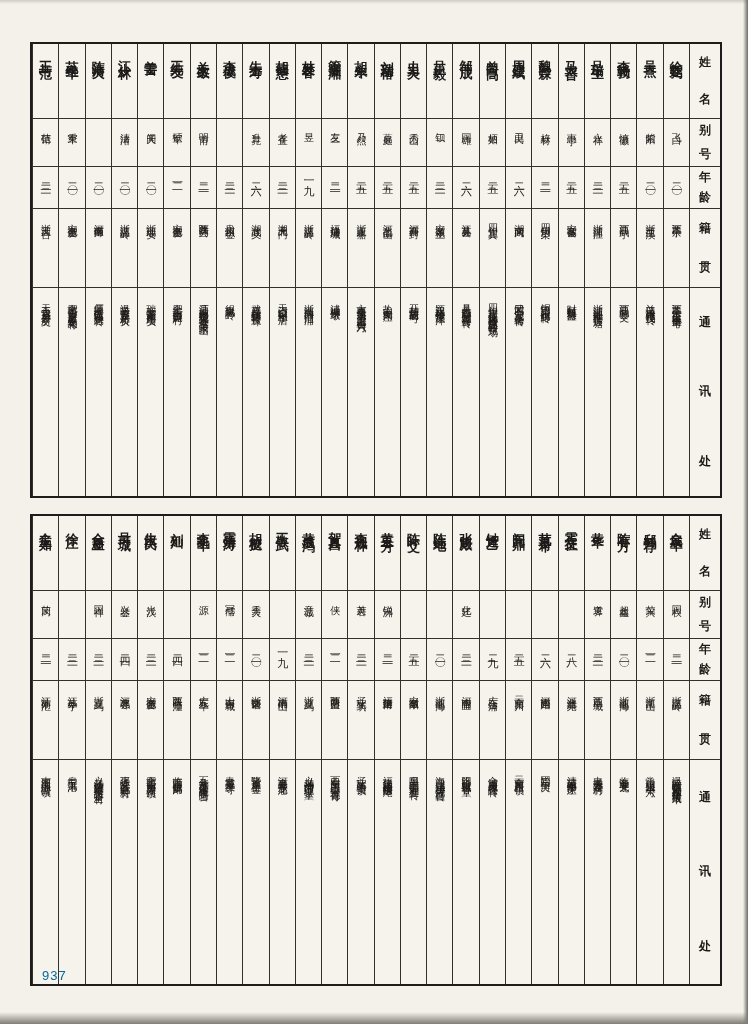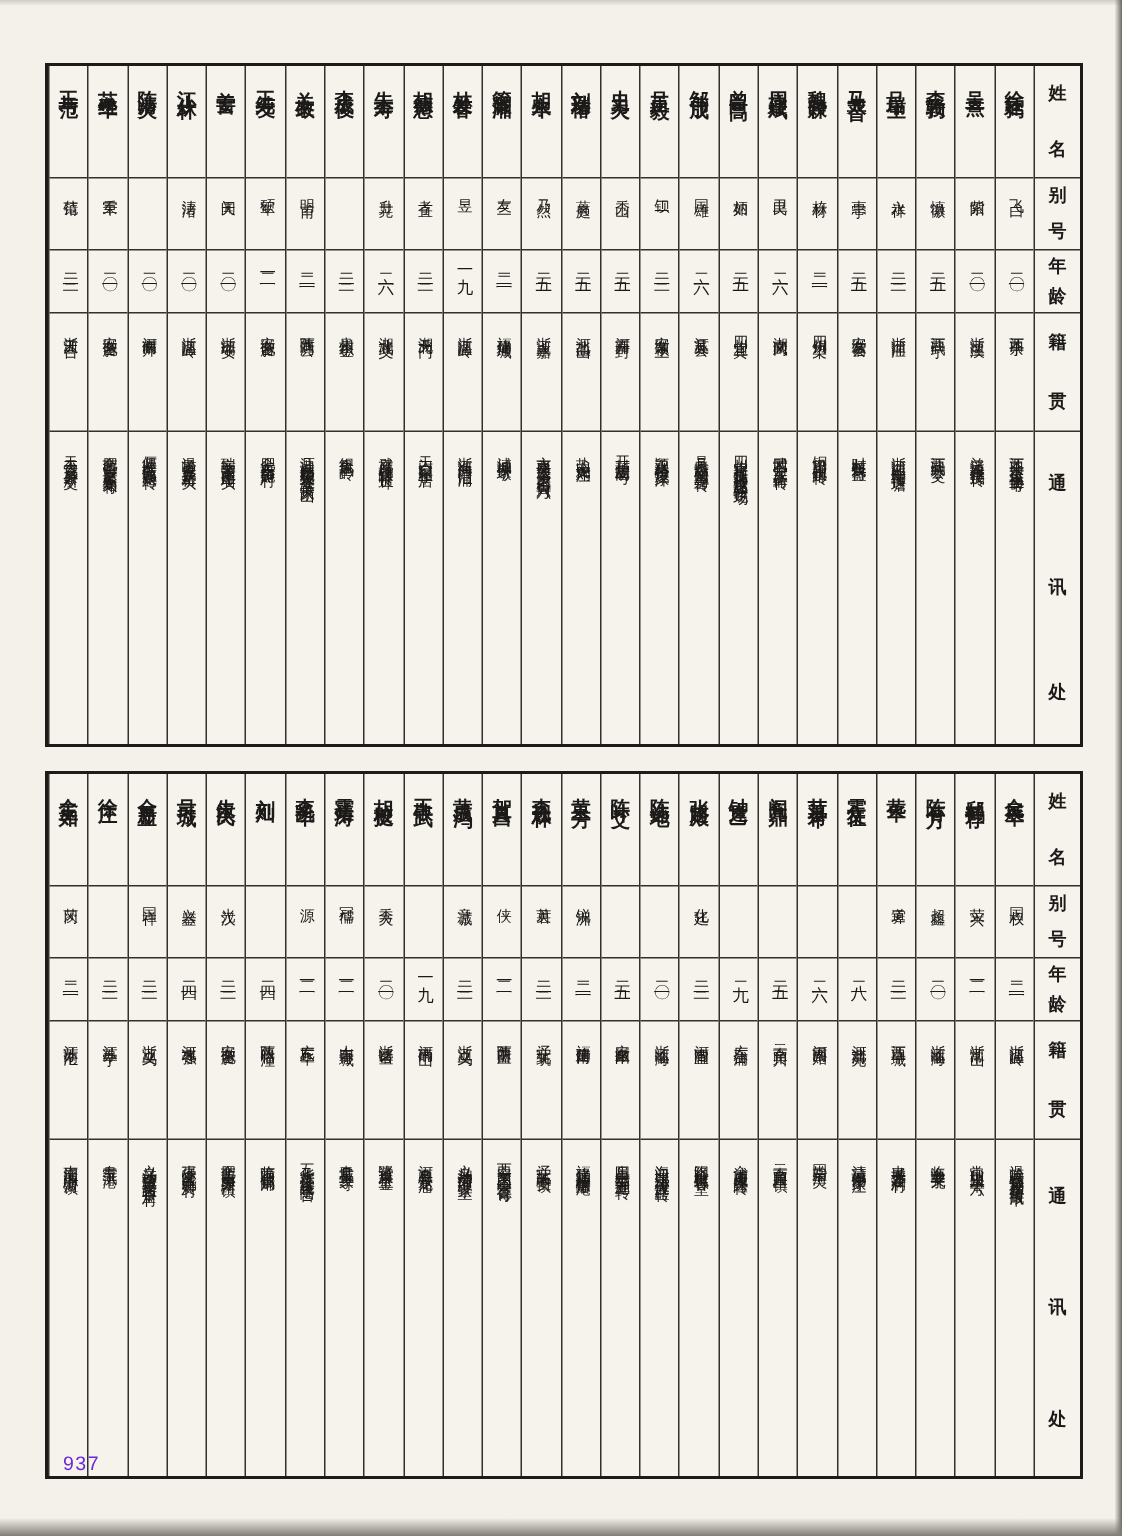--- a/index.html
+++ b/index.html
@@ -31,21 +31,21 @@
     line-height:1.0;margin-top:5px;
   }
   .c-name .vtext{font-size:13px;font-weight:700;letter-spacing:3px;margin-top:6px;}
   .c-alias .vtext{font-size:10px;letter-spacing:2px;margin-top:6px;}
   .c-age .vtext{font-size:11px;letter-spacing:2px;margin-top:7px;}
   .c-origin .vtext{font-size:10px;letter-spacing:1.5px;margin-top:7px;}
   .c-addr .vtext{font-size:10px;letter-spacing:1.5px;margin-top:8px;max-height:calc(100% - 12px);}
   
   .hcell{flex-direction:column;align-items:center;justify-content:space-around;}
   .hchar{font-size:12px;font-weight:700;}
-  .page-number{position:absolute;left:42px;top:968px;font-size:13px;color:#6d28d9;letter-spacing:1px;}
+  .page-number{position:absolute;left:42px;top:968px;font-size:13px;color:#0369a1;letter-spacing:1px;}
   .edge-right{position:absolute;top:0;right:0;width:5px;height:100%;
     background:linear-gradient(to left,#6d6a63,rgba(109,106,99,0));}
   .edge-bottom{position:absolute;left:0;bottom:0;width:100%;height:12px;
     background:linear-gradient(to top,#807d75,rgba(128,125,117,0));}
   .edge-top{position:absolute;top:0;left:0;width:100%;height:4px;
     background:linear-gradient(to bottom,#cfccc4,rgba(207,204,196,0));}
 </style>
 </head>
 <body>
 

